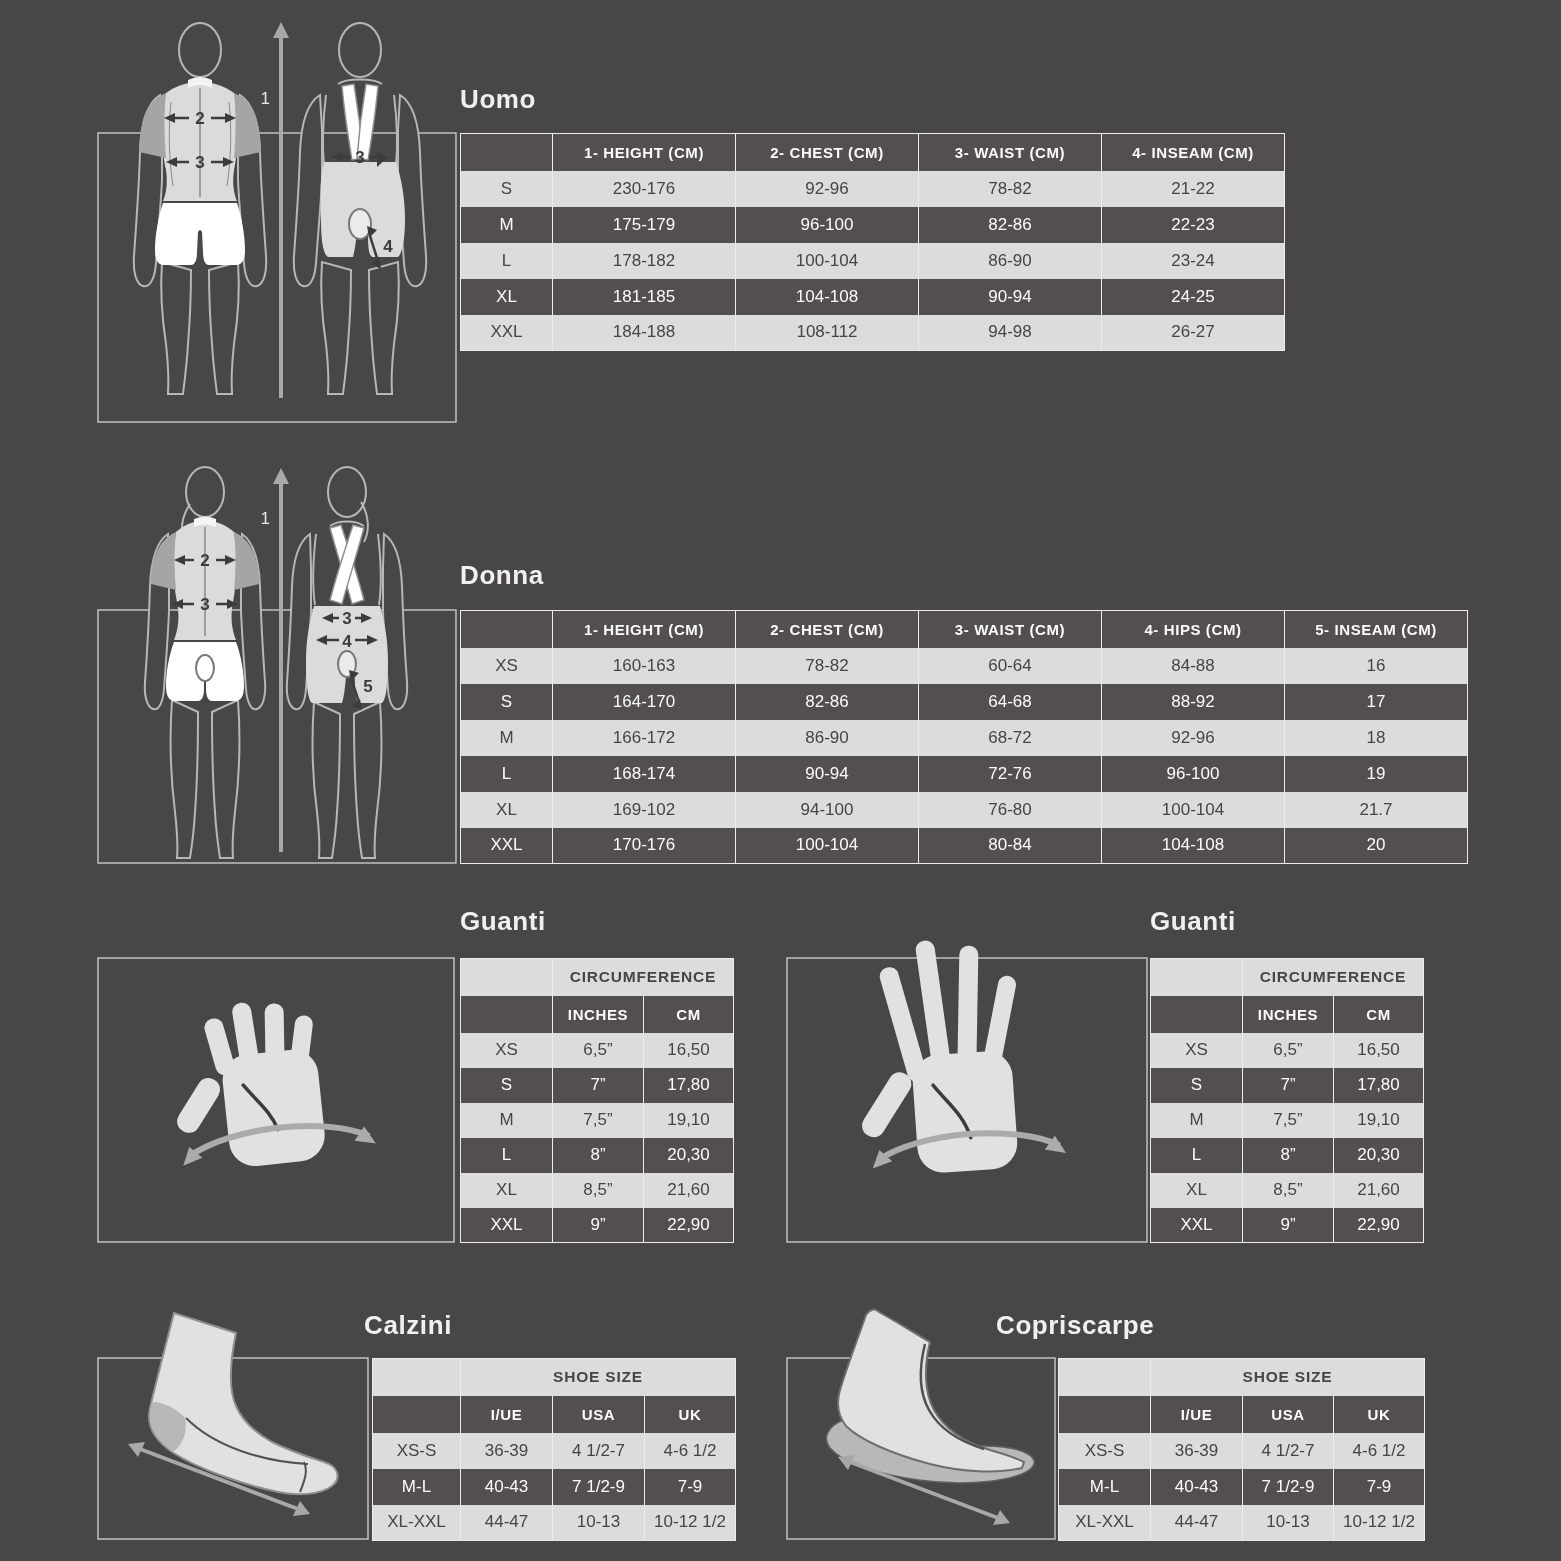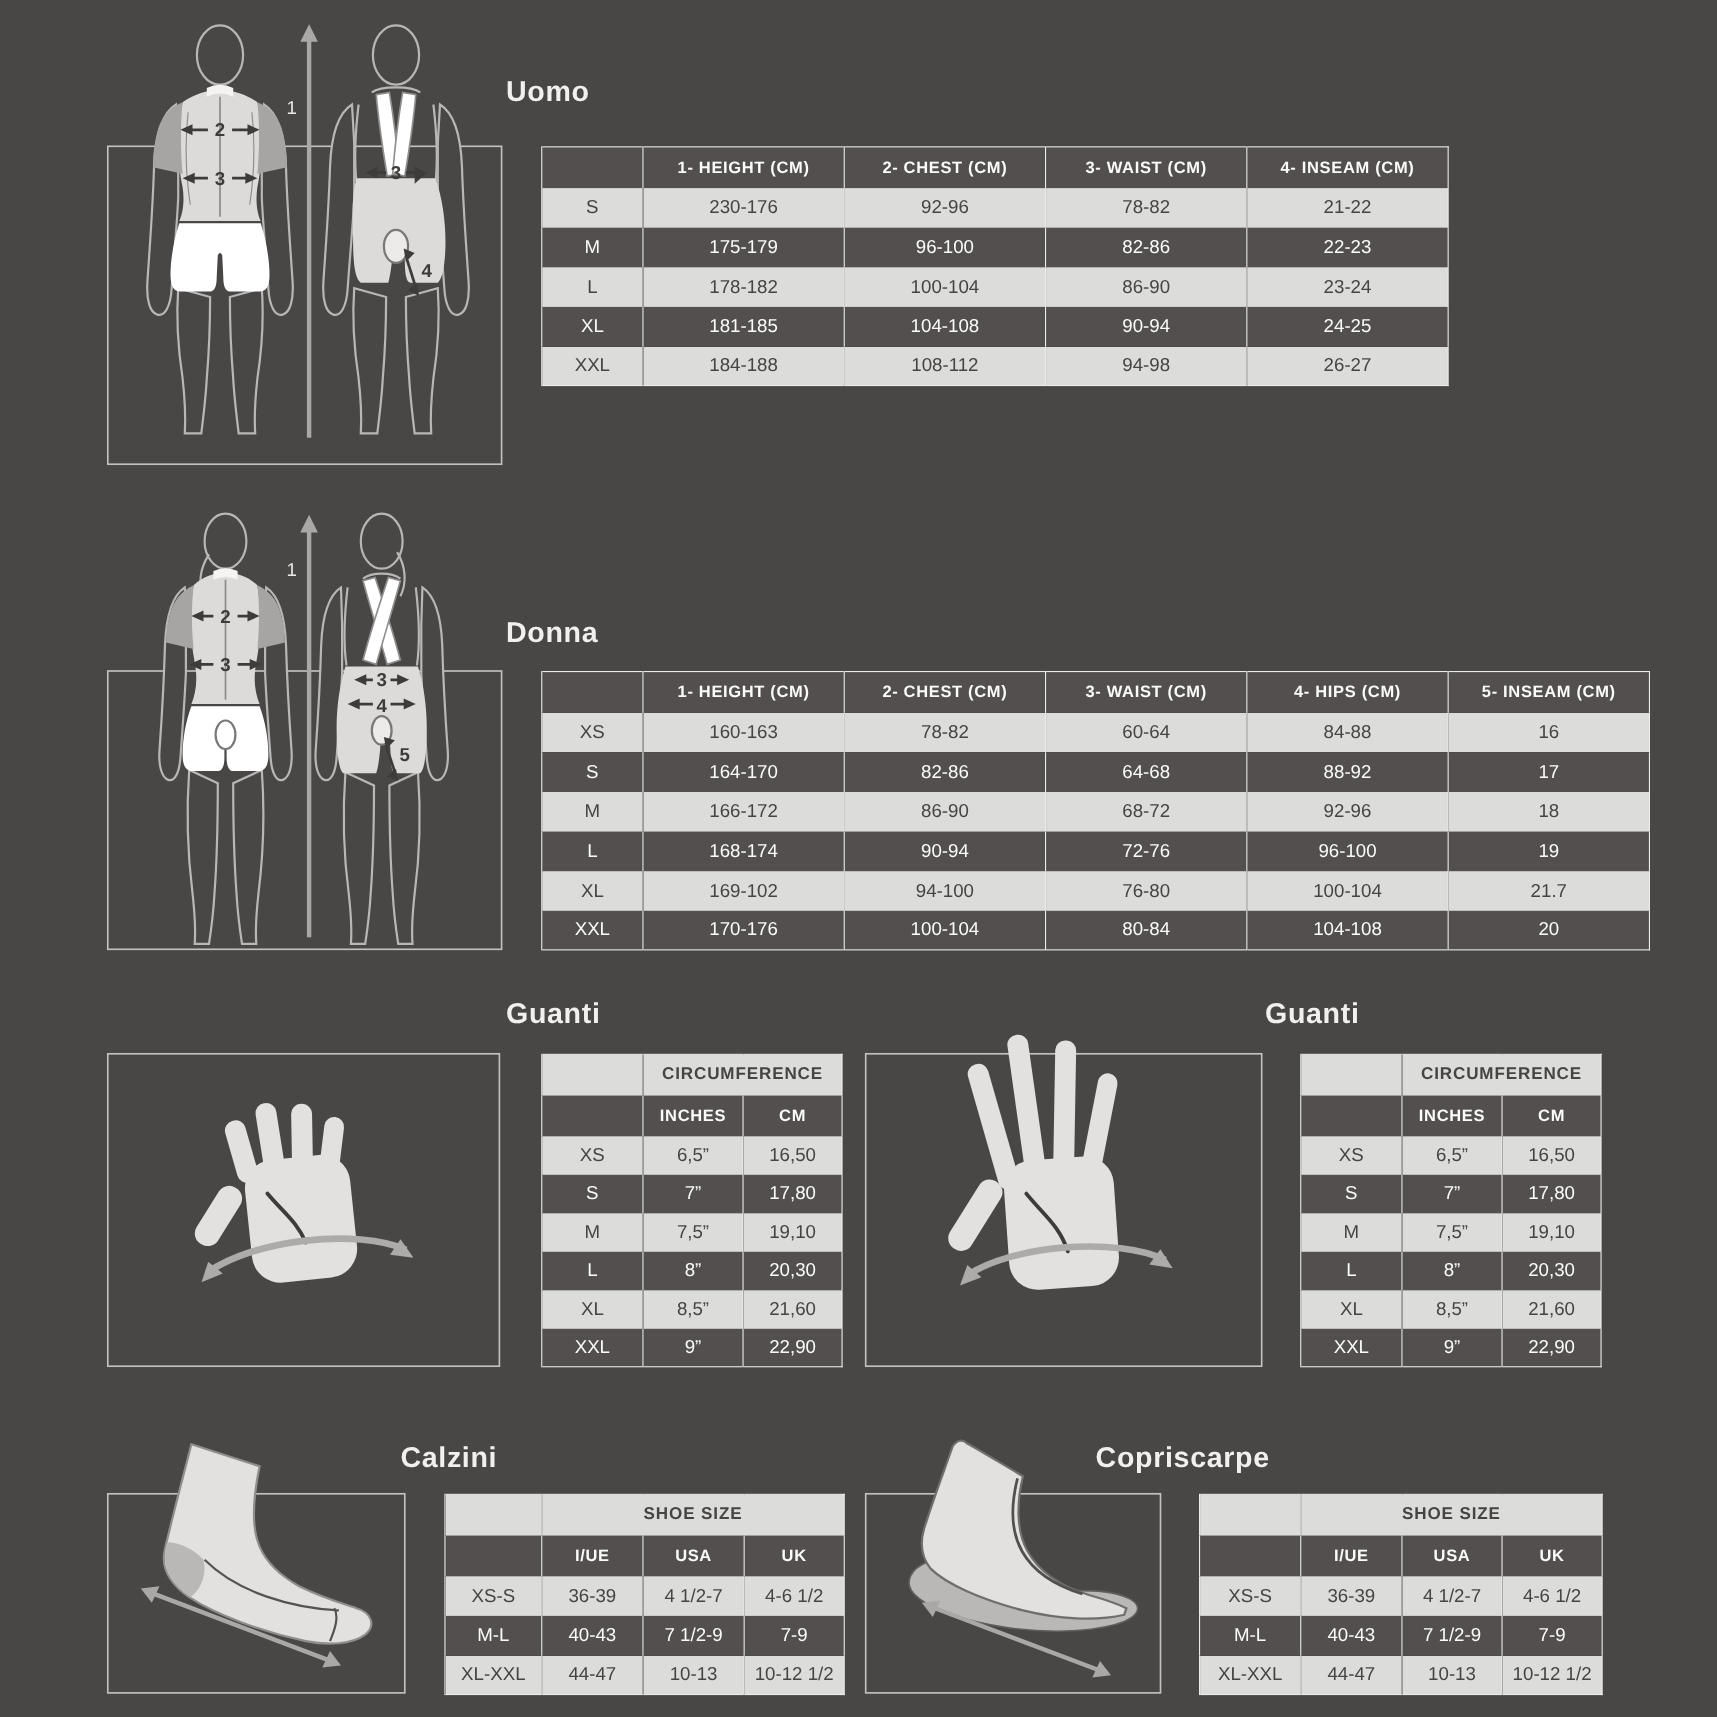--- a/index.html
+++ b/index.html
@@ -2,21 +2,21 @@
 <html><head>
 <meta charset="utf-8">
 <style>
   html,body{margin:0;padding:0;background:#494646;}
   .page{position:relative;width:1561px;height:1561px;background:#494646;
         font-family:"Liberation Sans",sans-serif;overflow:hidden;}
   .art{position:absolute;left:0;top:0;width:1561px;height:1561px;pointer-events:none;}
   .section-title{position:absolute;color:#f1f0ef;font-size:26px;font-weight:bold;
         letter-spacing:.6px;white-space:nowrap;}
   table.size-table{position:absolute;border-collapse:collapse;table-layout:fixed;
-        font-size:17px;color:#474444;border:1px solid #ececeb;margin-left:32px;}
+        font-size:17px;color:#474444;border:1px solid #ececeb;}
   .size-table th,.size-table td{border-left:1px solid #ececeb;text-align:center;
         vertical-align:middle;padding:0;overflow:hidden;white-space:nowrap;}
   .size-table thead tr{height:37px;}
   .size-table tbody tr{height:36px;}
   table.glove tbody tr{height:35px;}
   .size-table tr.hdr-row{background:#524f4e;color:#fbfbfa;}
   .size-table tr.hdr-row th{font-weight:bold;font-size:15px;letter-spacing:.6px;}
   .size-table tr.group-row td{background:#dcdcdb;font-weight:bold;font-size:15.5px;
         letter-spacing:.8px;color:#474444;text-align:center;}
   .size-table tbody tr:nth-child(odd){background:#dcdcdb;}
@@ -213,21 +213,21 @@
       <path d="M866 1315 C870 1309 875 1308 879 1312 C897 1322 916 1334 930 1342 C924 1366 924 1392 934 1410 C944 1428 964 1442 990 1450 C1004 1454 1016 1458 1024 1462 L1022 1468 C996 1474 962 1472 930 1464 C892 1454 860 1440 846 1426 C838 1416 836 1404 840 1390 C848 1364 858 1338 866 1315 Z" fill="#e2e1e0" stroke="#706e6d" stroke-width="2"></path>
       <path d="M925 1344 C919 1368 919 1392 929 1410 C939 1428 958 1441 984 1449" stroke="#52504f" stroke-width="2.5" fill="none"></path>
       <g>
         <line x1="850" y1="1462" x2="998" y2="1518" stroke="#a9a8a7" stroke-width="4"></line>
         <path d="M838 1457 L855 1455 L848 1470 Z" fill="#a9a8a7"></path>
         <path d="M1010 1523 L993 1525 L1000 1510 Z" fill="#a9a8a7"></path>
       </g>
     </g>
   </svg>
 
-  <div class="section-title" style="left:460px;top:68px">Uomo</div>
+  <div class="section-title" style="left:460px;top:84px">Uomo</div>
   <div class="section-title" style="left:460px;top:560px">Donna</div>
   <div class="section-title" style="left:460px;top:906px">Guanti</div>
   <div class="section-title" style="left:1150px;top:906px">Guanti</div>
   <div class="section-title" style="left:364px;top:1310px">Calzini</div>
   <div class="section-title" style="left:996px;top:1310px">Copriscarpe</div>
 
   <table class="size-table" style="left:460px;top:133px;width:824px">
       <colgroup>
         <col style="width: 92px;">
         <col style="width: 183px;">

